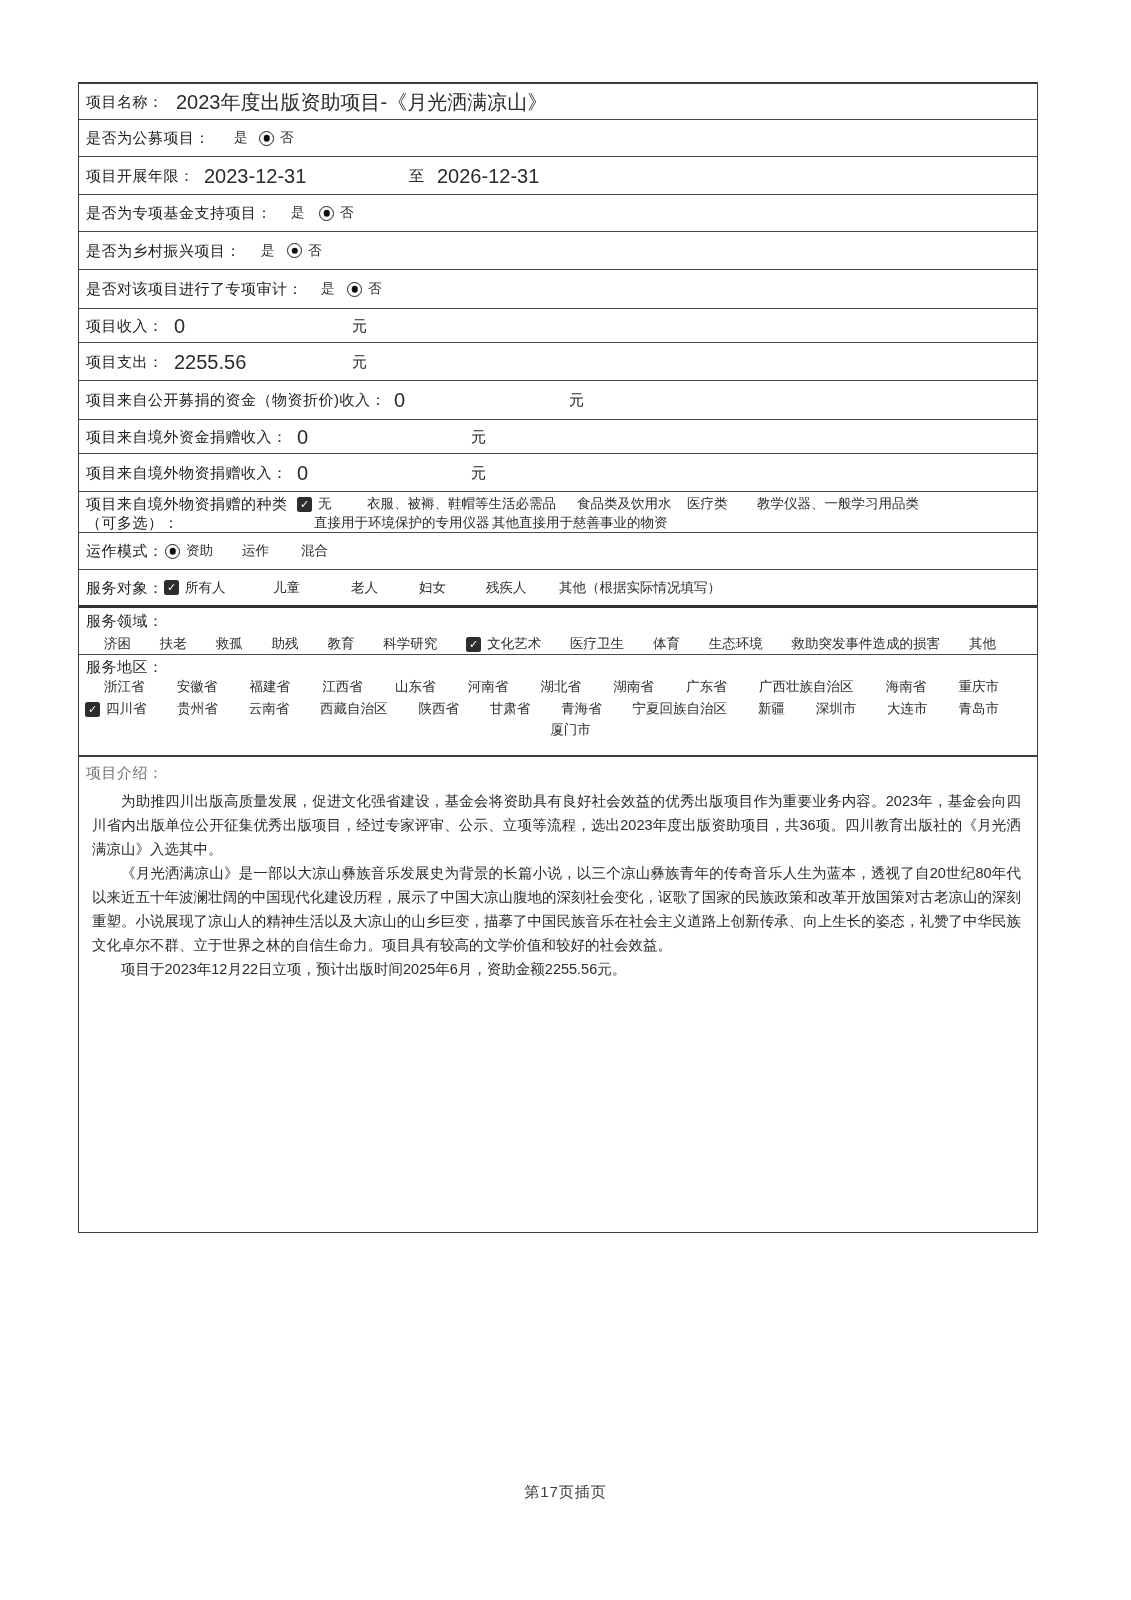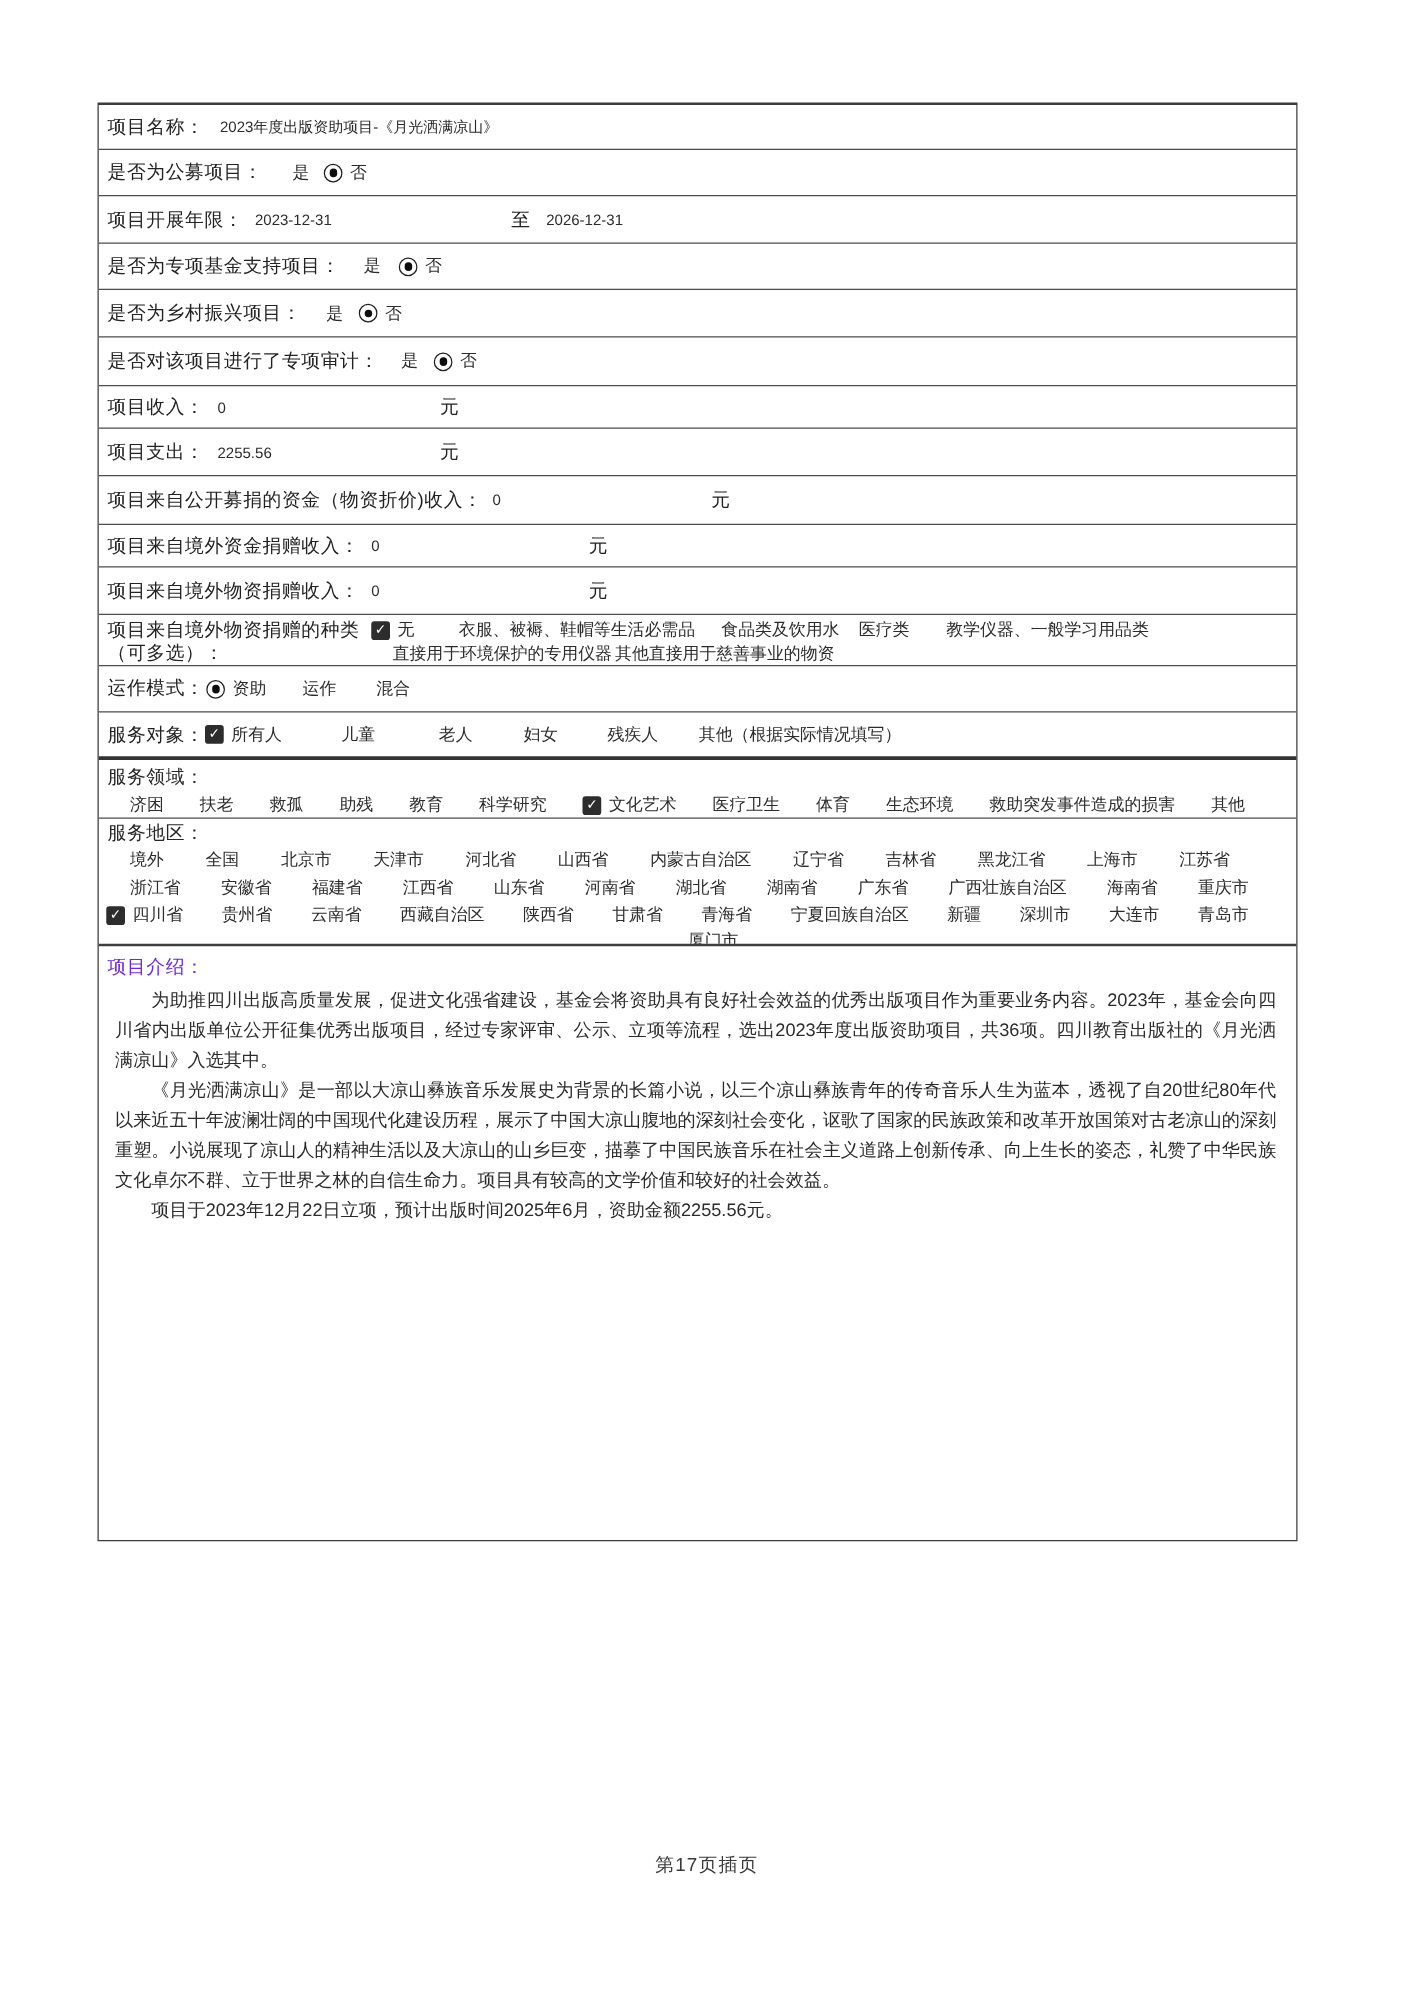--- a/index.html
+++ b/index.html
@@ -39,21 +39,21 @@
   .row {
     position:relative;
     border-bottom:1.5px solid #4c4c4c;
     flex:0 0 auto;
     overflow:hidden;
   }
   .row:last-child { border-bottom:none; flex:1 1 auto; }
 
   .a { position:absolute; top:50%; transform:translateY(-50%); white-space:nowrap; }
   .lbl { font-size:15px; color:#222; letter-spacing:0.5px; }
-  .val { font-size:12px; color:#2a2a2a; }
+  .val { font-size:20px; color:#2a2a2a; }
   .opt { font-size:13.5px; color:#2c2c2c; }
 
   
   .cb {
     display:inline-flex; width:15px; height:15px;
     background:#2d2d2d; color:#fff; border-radius:2.5px;
     align-items:center; justify-content:center;
     font-size:11px; line-height:1; flex:0 0 15px;
     vertical-align:-2px;
   }
@@ -72,21 +72,21 @@
 
   .line { position:absolute; left:0; right:0; height:20px; }
   .line .a2 { position:absolute; top:50%; transform:translateY(-50%); white-space:nowrap; }
 
   
   .spread {
     display:flex; justify-content:space-between; align-items:center;
   }
 
   
-  .block-title { font-size:15px; color:#6d28d9; letter-spacing:0.5px; padding:7px 0 0 7px; }
+  .block-title { font-size:15px; color:#737373; letter-spacing:0.5px; padding:7px 0 0 7px; }
   .body-text {
     padding:6px 16px 0 13px;
     font-size:14.5px; line-height:24px; color:#2b2b2b;
     text-align:justify;
   }
   .body-text p { text-indent:2em; }
 
   .footer {
     position:absolute; left:0; top:1483px; width:1131px;
     text-align:center; font-size:15px; color:#3a3a3a; letter-spacing:1px;
@@ -237,34 +237,20 @@
           <span class="opt">医疗卫生</span>
           <span class="opt">体育</span>
           <span class="opt">生态环境</span>
           <span class="opt">救助突发事件造成的损害</span>
           <span class="opt">其他</span>
         </div>
       </div>
 
       <div class="row" style="height:102px; border-bottom:2px solid #3e3e3e;">
         <div style="padding:3px 0 0 7px; font-size:15px; letter-spacing:0.5px; line-height:17px;">服务地区：</div>
-        <div class="spread" style="margin:3px 0 0 25px; width:880px; height:20px;">
-          <span class="opt">境外</span>
-          <span class="opt">全国</span>
-          <span class="opt">北京市</span>
-          <span class="opt">天津市</span>
-          <span class="opt">河北省</span>
-          <span class="opt">山西省</span>
-          <span class="opt">内蒙古自治区</span>
-          <span class="opt">辽宁省</span>
-          <span class="opt">吉林省</span>
-          <span class="opt">黑龙江省</span>
-          <span class="opt">上海市</span>
-          <span class="opt">江苏省</span>
-        </div>
         <div class="spread" style="margin:2px 0 0 25px; width:895px; height:20px;">
           <span class="opt">浙江省</span>
           <span class="opt">安徽省</span>
           <span class="opt">福建省</span>
           <span class="opt">江西省</span>
           <span class="opt">山东省</span>
           <span class="opt">河南省</span>
           <span class="opt">湖北省</span>
           <span class="opt">湖南省</span>
           <span class="opt">广东省</span>

